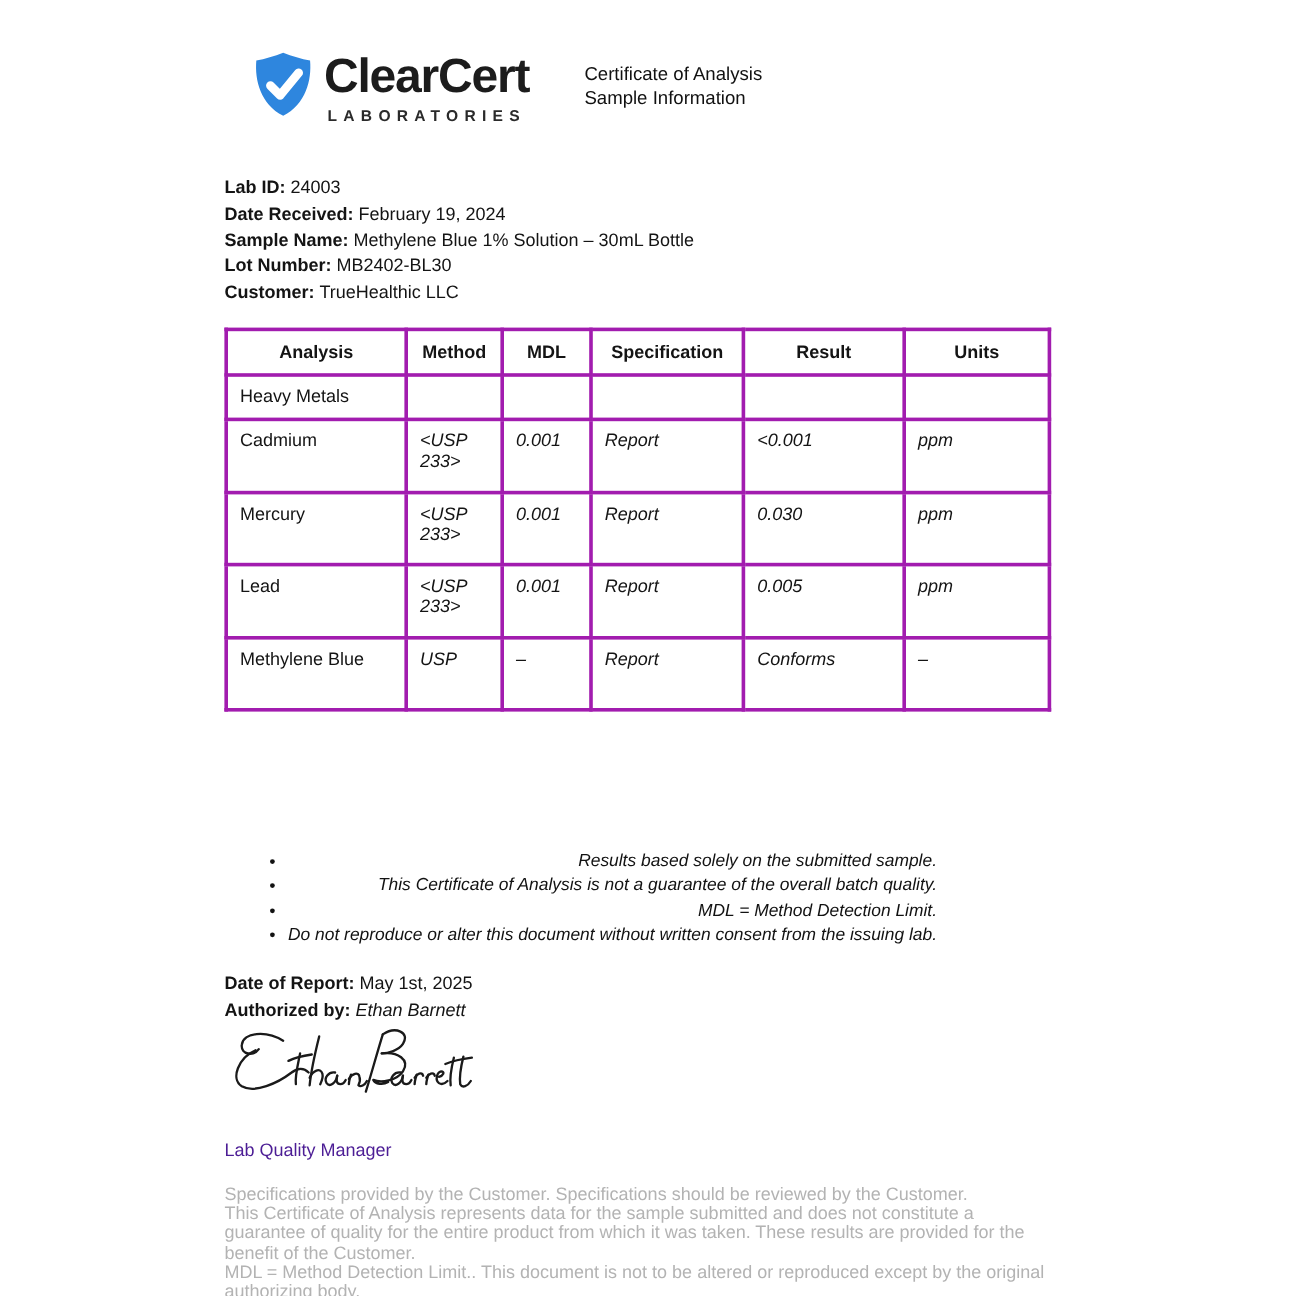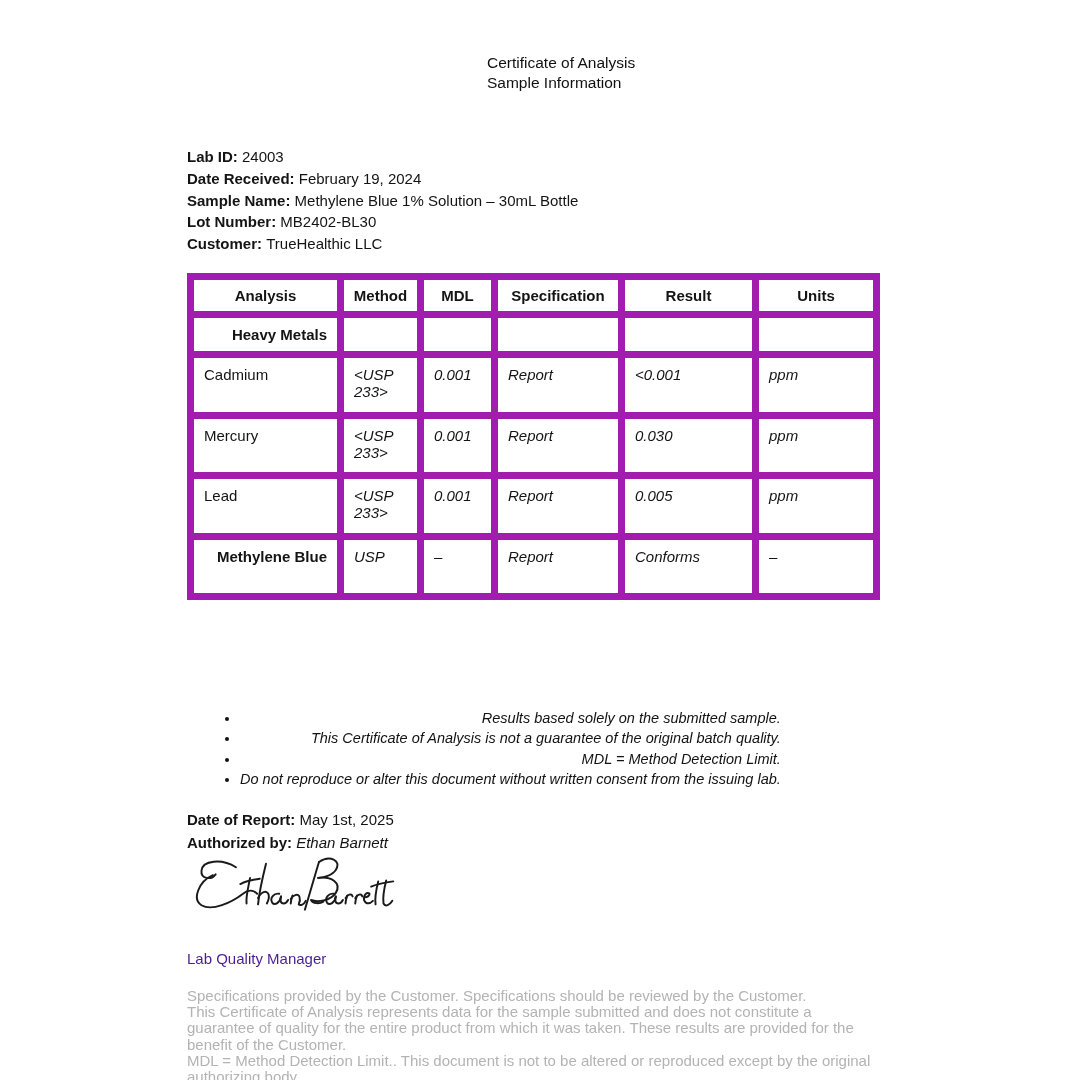--- a/index.html
+++ b/index.html
@@ -24,31 +24,31 @@
   
   .doc-type { position: absolute; left: 487px; top: 53px; font-size: 15.5px; line-height: 19.5px; color: #111; }
 
   
   .sample-info { position: absolute; left: 187px; top: 146px; font-size: 15px; line-height: 21.8px; }
   .info-label { font-weight: 700; }
 
   
   .results-table { position: absolute; left: 187px; top: 273px; width: 686px;
                    border-collapse: collapse; font-size: 15px; table-layout: fixed; }
-  .results-table th, .results-table td { border: 7px solid #a21caf; }
+  .results-table th, .results-table td { border: 3px solid #a21caf; }
   .results-table th { font-weight: 700; text-align: center; height: 38px; padding: 2px 4px; }
   .results-table td { vertical-align: top; padding: 8px 10px; }
   .results-table tbody tr:nth-child(1) { height: 37px; }
   .results-table tbody tr:nth-child(2) { height: 61px; }
   .results-table tbody tr:nth-child(3) { height: 60px; }
   .results-table tbody tr:nth-child(4) { height: 61px; }
   .results-table tbody tr:nth-child(5) { height: 60px; }
   .results-table tbody tr:nth-child(6) { height: 40px; }
   .cell-analysis { font-style: normal; }
-  .cell-analysis.bold { font-weight: 700; text-align: right; }
+  .cell-analysis.bold { font-weight: 400; }
   .cell-italic { font-style: italic; }
 
   
   .chrom-block { position: absolute; left: 187px; top: 648px; font-size: 15px; line-height: 22.5px; }
   .chrom-title { font-weight: 700; }
 
   
   .notes { position: absolute; left: 187px; top: 708px; }
   .notes ul { margin: 0; padding-left: 53px; }
   .notes li { font-style: italic; font-size: 14.5px; line-height: 20.3px; color: #121212; text-align: right; }
@@ -64,20 +64,30 @@
   
   .role { position: absolute; left: 187px; top: 950px; font-size: 15px; color: #4c1d95; }
   .footer { position: absolute; left: 187px; top: 988px; width: 692px;
             font-size: 15px; line-height: 16.2px; color: #b3b3b3; }
 </style>
 </head>
 <body>
 
 <div class="page">
 
+  <div class="logo-row">
+    <svg class="shield" viewBox="0 0 100 112" aria-hidden="true">
+      <path d="M50 4 C63 9 77 13.5 90 15.5 C92.5 45 84 80 50 98 C16 80 7.5 45 10 15.5 C23 13.5 37 9 50 4 Z" fill="#2E86DE"></path>
+      <path d="M31 53 L45.5 67.5 L73 34" fill="none" stroke="#ffffff" stroke-width="13" stroke-linecap="round" stroke-linejoin="round"></path>
+    </svg>
+    <div class="brand-block">
+      <div class="brand">ClearCert</div>
+      <div class="brand-sub">LABORATORIES</div>
+    </div>
+  </div>
 
   <div class="doc-type">
     <div>Certificate of Analysis</div>
     <div>Sample Information</div>
   </div>
 
   <div class="sample-info">
       <div><span class="info-label">Lab ID: </span>24003</div>
       <div><span class="info-label">Date Received: </span>February 19, 2024</div>
       <div><span class="info-label">Sample Name: </span>Methylene Blue 1% Solution – 30mL Bottle</div>
@@ -147,21 +157,21 @@
         </tr>
       </tbody>
   </table>
 
   <div class="chrom-block">
   </div>
 
   <div class="notes">
     <ul>
         <li>Results based solely on the submitted sample.</li>
-        <li>This Certificate of Analysis is not a guarantee of the original batch quality.</li>
+        <li>This Certificate of Analysis is not a guarantee of the overall batch quality.</li>
         <li>MDL = Method Detection Limit.</li>
         <li>Do not reproduce or alter this document without written consent from the issuing lab.</li>
       </ul>
   </div>
 
   <div class="report-block">
     <div>
       <span class="report-label">Date of Report:</span>
       <span>May 1st, 2025</span>
     </div>

